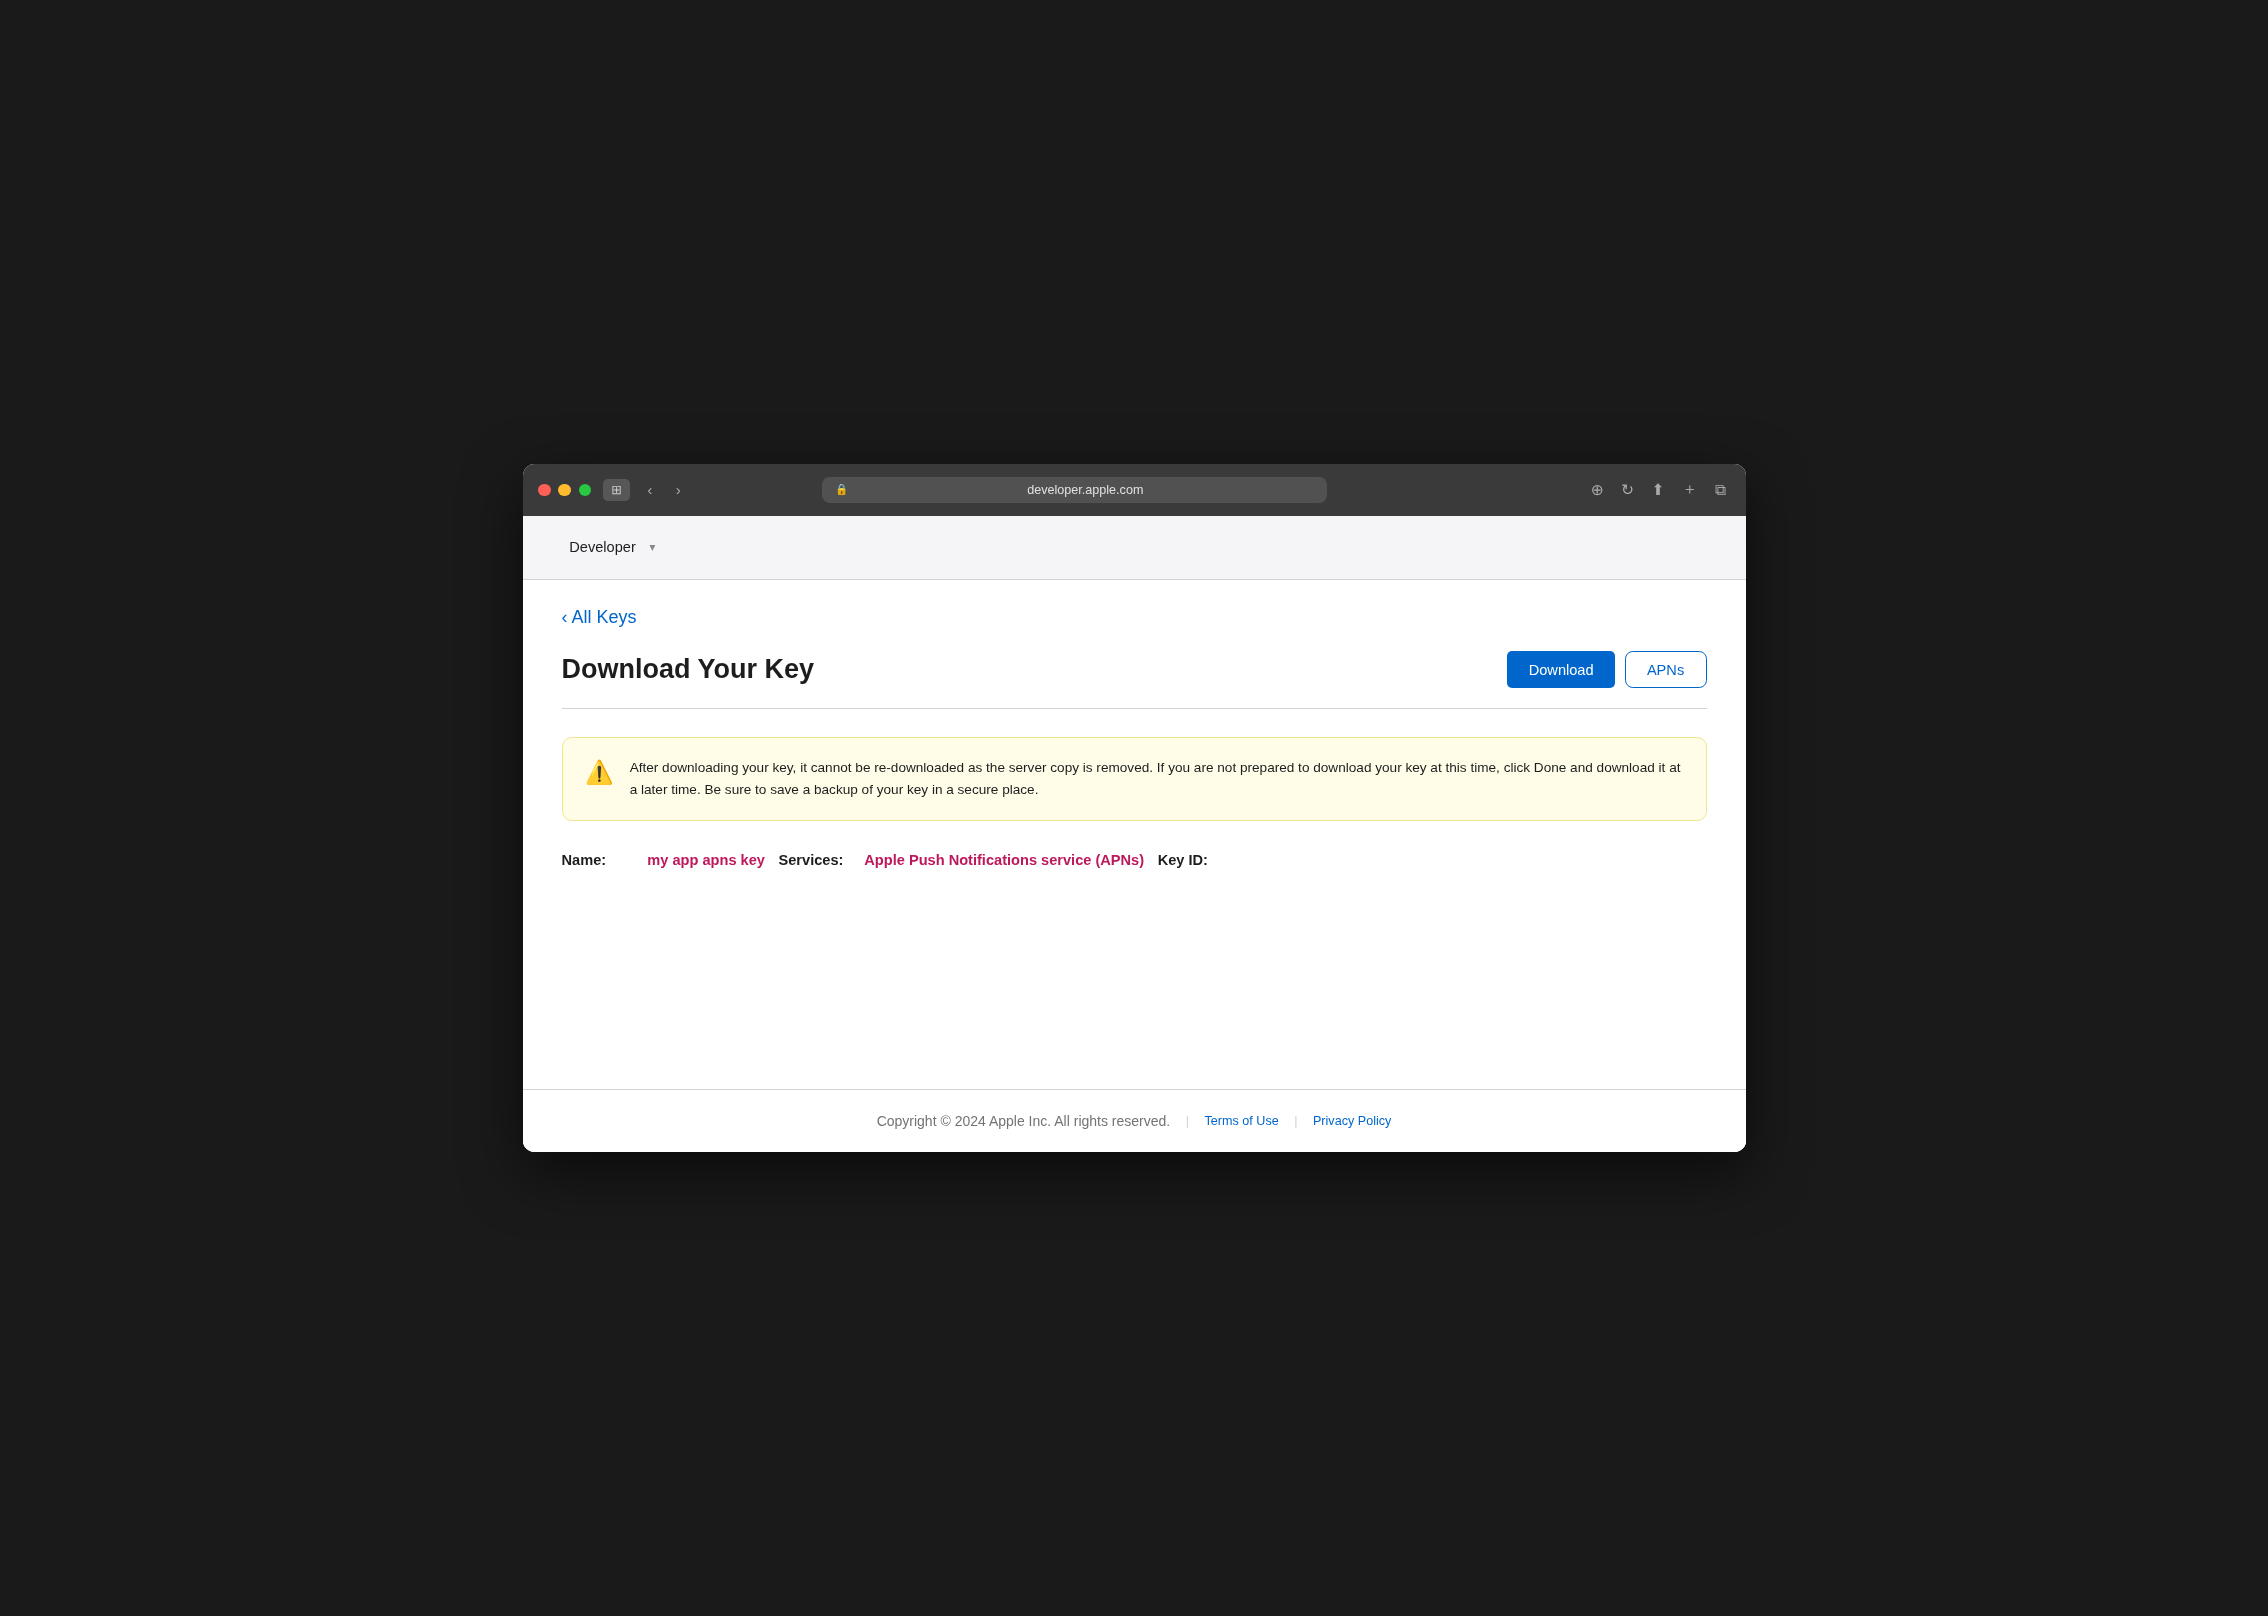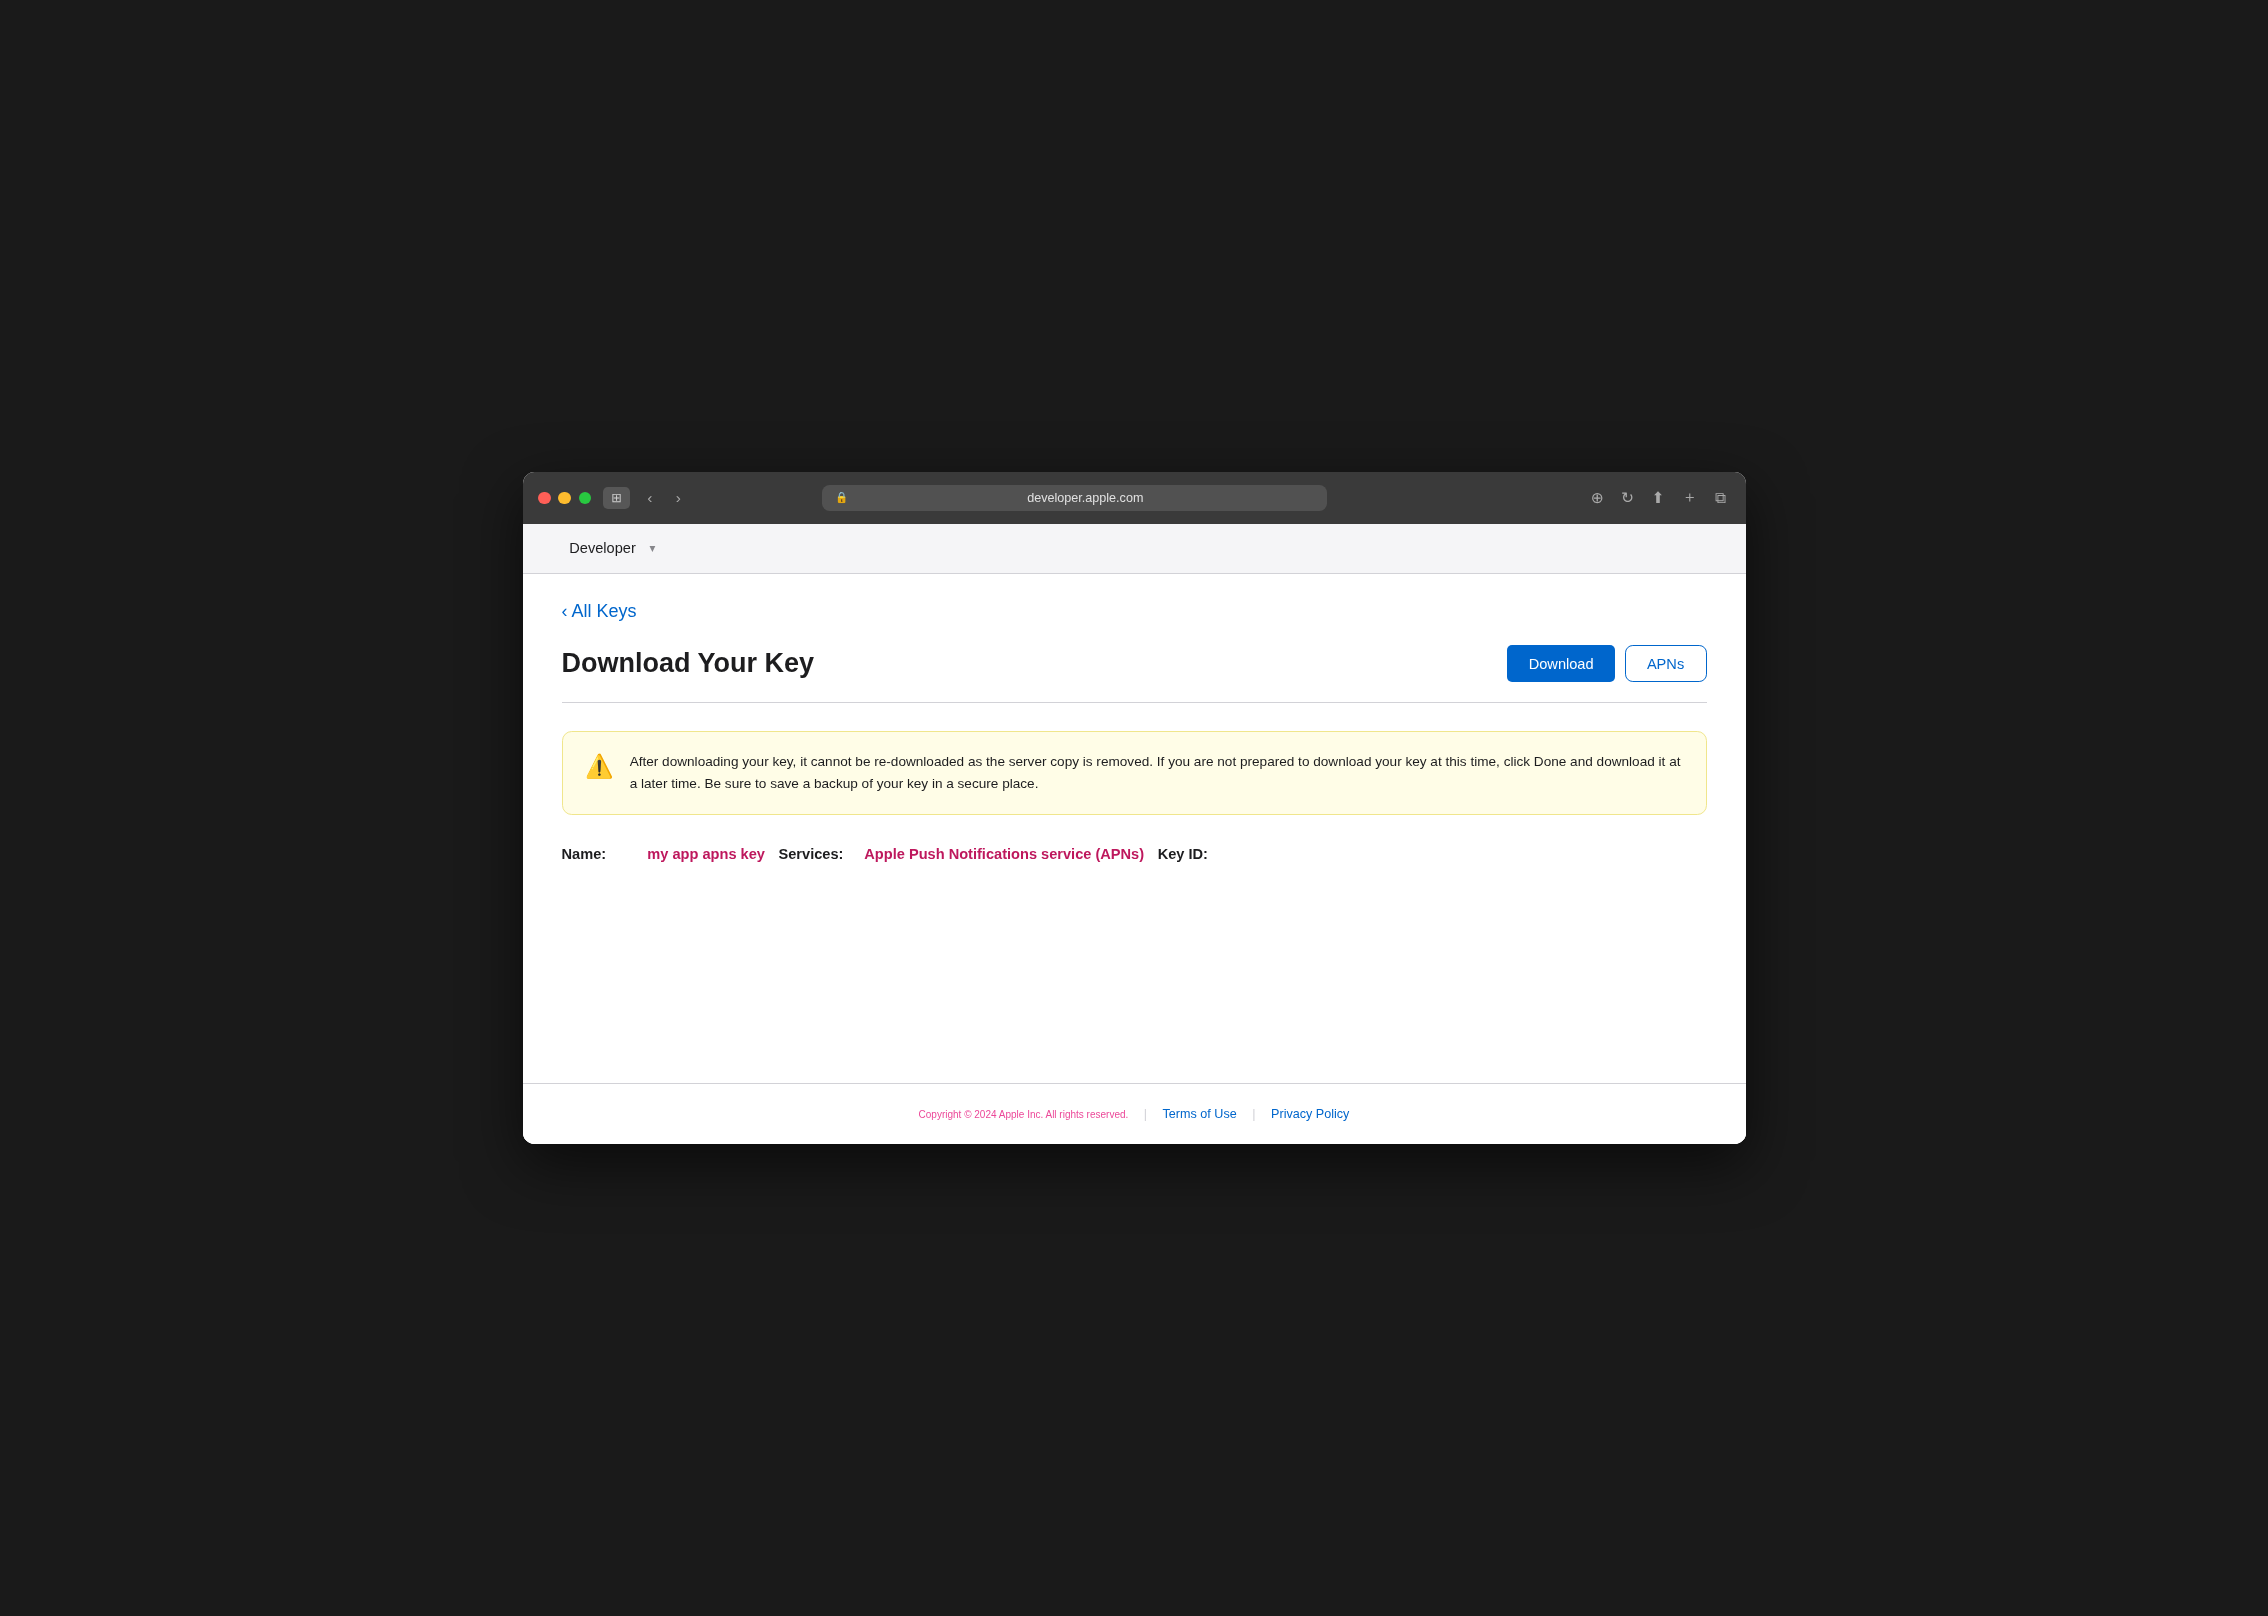--- a/index.html
+++ b/index.html
@@ -110,21 +110,21 @@
       font-size: 15.5px;
       cursor: pointer;
       padding: 3.9px;
     }
 
     
     .dev-navbar {
       background: #f5f5f7;
       border-bottom: 1px solid #d2d2d7;
       padding: 14px 39px;
-      height: 50px;
+      height: 64px;
       display: flex;
       align-items: center;
       justify-content: space-between;
     }
 
     .apple-logo-nav {
       display: flex;
       align-items: center;
       gap: 7.8px;
       font-size: 14.6px;
@@ -274,22 +274,22 @@
       padding: 23px 39px;
       display: flex;
       align-items: center;
       justify-content: center;
       gap: 15.5px;
       background: #ffffff;
       margin-top: 194px;
     }
 
     .footer-copyright {
-      font-size: 10px;
-      color: #ec4899;
+      font-size: 14px;
+      color: #737373;
     }
 
     .footer-divider {
       color: #d2d2d7;
       font-size: 12.6px;
     }
 
     .footer-link {
       font-size: 12.6px;
       color: #0066cc;

